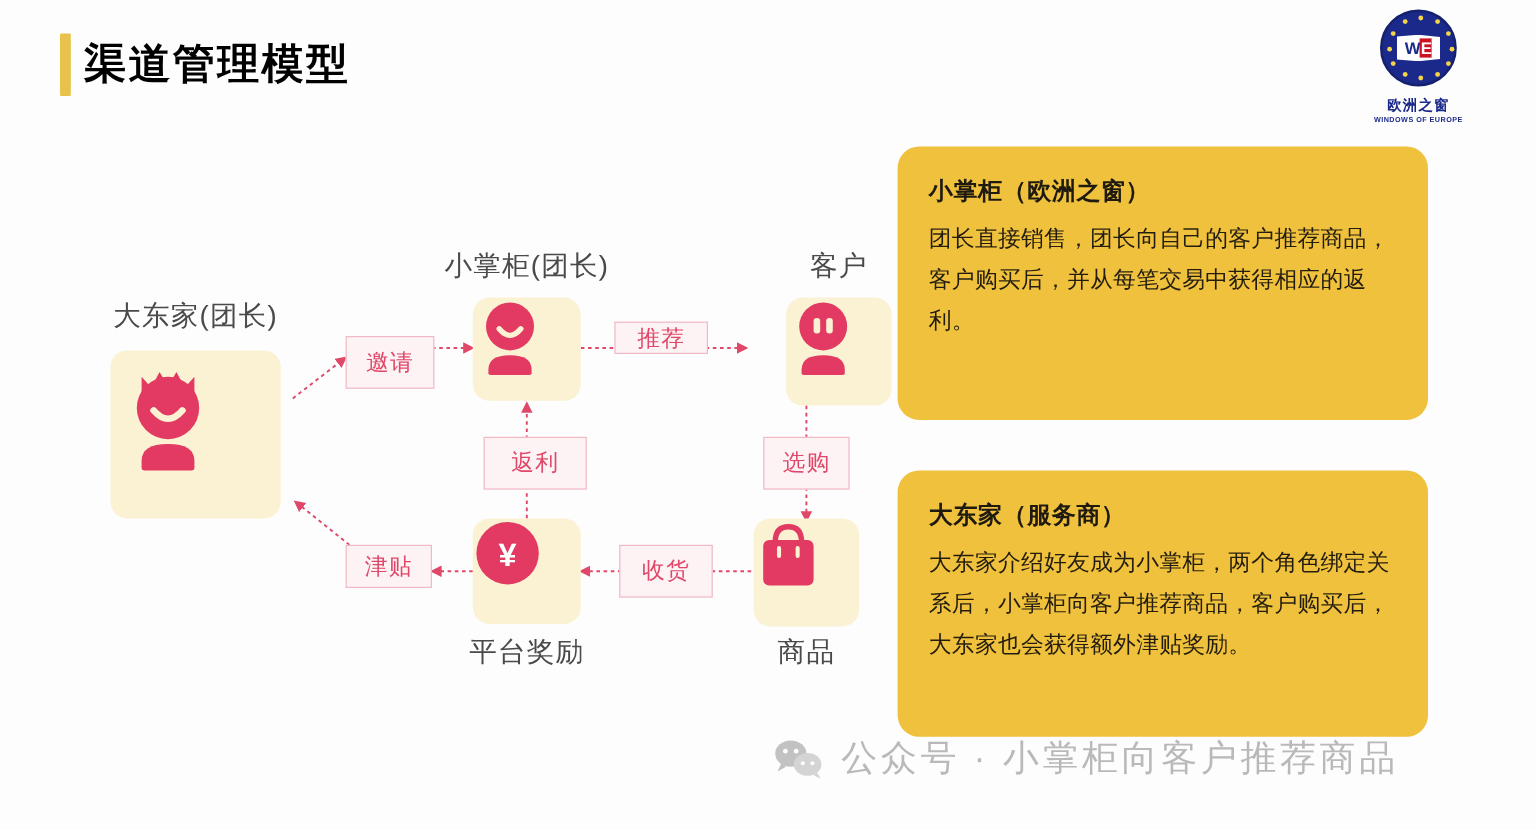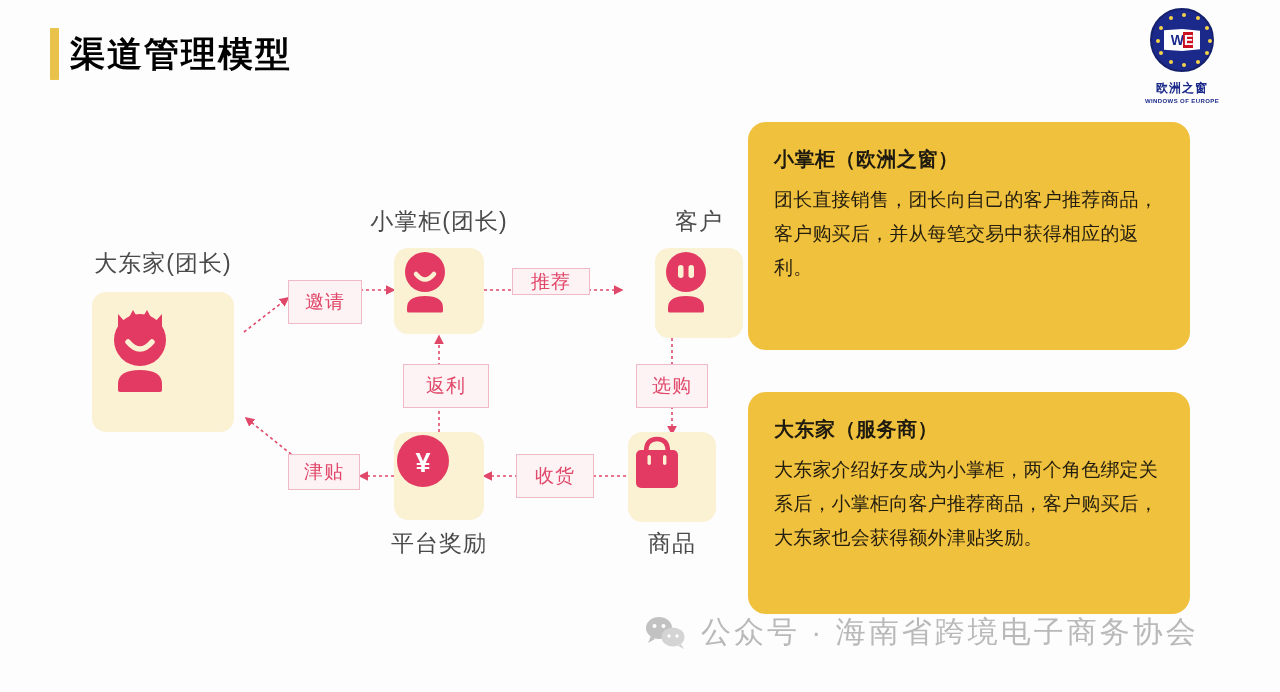--- a/index.html
+++ b/index.html
@@ -270,16 +270,16 @@
     <svg width="42" height="34" viewBox="0 0 42 34">
       <ellipse cx="14" cy="12" rx="13" ry="11" fill="#c2c2c2"></ellipse>
       <path d="M6,20 L3,27 L10,23 Z" fill="#c2c2c2"></path>
       <circle cx="9.5" cy="10" r="2" fill="#ffffff"></circle>
       <circle cx="18.5" cy="10" r="2" fill="#ffffff"></circle>
       <ellipse cx="28" cy="21" rx="11.5" ry="9.5" fill="#d4d4d4"></ellipse>
       <path d="M36,28 L39,33 L33,30 Z" fill="#d4d4d4"></path>
       <circle cx="24" cy="20" r="1.7" fill="#ffffff"></circle>
       <circle cx="32" cy="20" r="1.7" fill="#ffffff"></circle>
     </svg>
-    <div id="wm-text">公众号 · 海南省跨境电子商务协会</div>
+    <div id="wm-text">公众号 · 小掌柜向客户推荐商品</div>
   </div>
 
 </div>
 
 </body></html>

